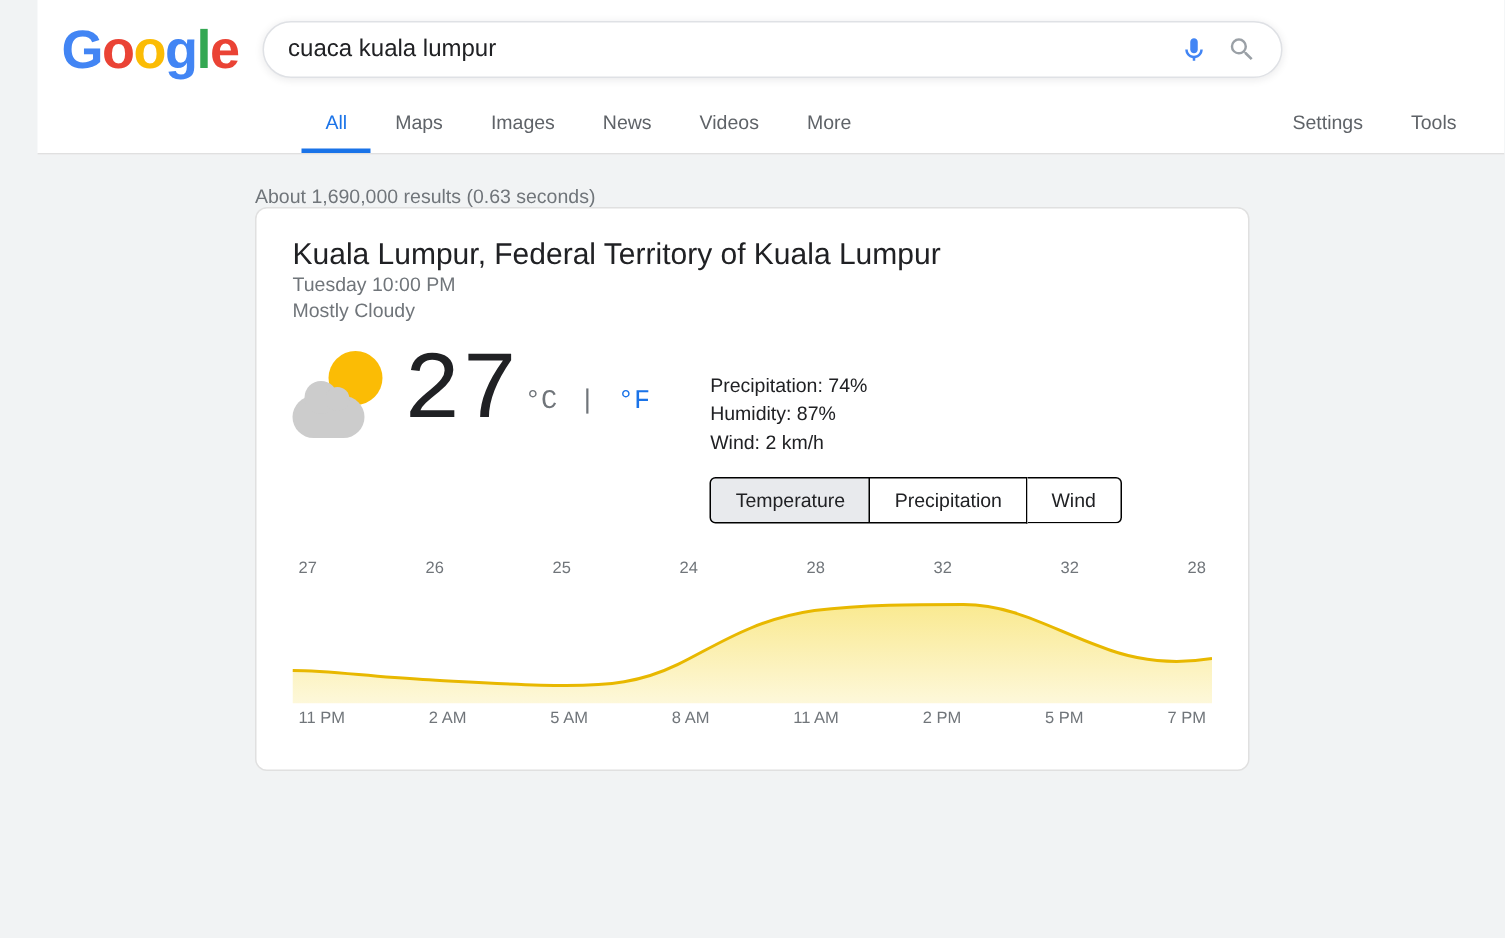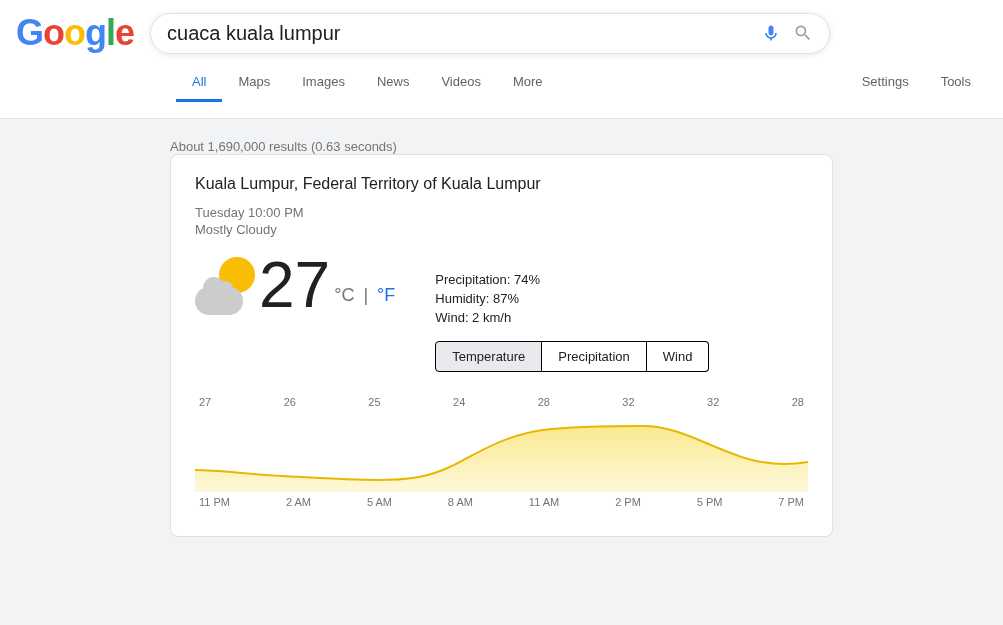--- a/index.html
+++ b/index.html
@@ -1,22 +1,23 @@
 <!DOCTYPE html>
 <html><head>
   <meta charset="utf-8">
   <style>
     * { margin: 0; padding: 0; box-sizing: border-box; }
     body { font-family: Arial, sans-serif; background: #f1f3f4; min-height: 625px; }
 
     
     .header {
       background: #fff;
-      padding: 12px 16px 16px 16px;
+      padding: 12px 16px 0 16px;
       border-bottom: 1px solid #e0e0e0;
+      margin-left: 25px;
     }
     .header-top {
       display: flex;
       align-items: center;
       gap: 16px;
       margin-bottom: 10px;
     }
     .logo {
       font-size: 36px;
       font-weight: bold;
@@ -37,21 +38,21 @@
       border-radius: 24px;
       padding: 8px 16px;
       width: 680px;
       background: #fff;
       box-shadow: 0 1px 6px rgba(32,33,36,.1);
     }
     .search-input {
       flex: 1;
       border: none;
       outline: none;
-      font-size: 20px;
+      font-size: 16px;
       color: #202124;
       background: transparent;
     }
     .search-icons {
       display: flex;
       align-items: center;
       gap: 12px;
     }
     .mic-icon {
       width: 20px;
@@ -103,44 +104,45 @@
 
     
     .weather-card {
       background: #fff;
       border: 1px solid #e0e0e0;
       border-radius: 8px;
       padding: 20px 24px;
       max-width: 790px;
     }
     .weather-location {
-      font-size: 16px;
-      color: #202124;
-      margin-bottom: 12px;
+      font-size: 20px;
+      color: #202124;
+      margin-bottom: 0;
     }
     .weather-datetime {
       font-size: 13px;
       color: #70757a;
       margin-bottom: 2px;
     }
     .weather-condition {
       font-size: 13px;
       color: #70757a;
       margin-bottom: 16px;
     }
 
     .weather-main {
       display: flex;
       align-items: flex-start;
       gap: 40px;
     }
     .weather-left {
       display: flex;
       align-items: flex-start;
-      gap: 0;
+      gap: 10px;
+      font-family: Liberation Mono, monospace;
     }
     .weather-icon-container {
       width: 64px;
       height: 64px;
       position: relative;
     }
     
     .sun {
       position: absolute;
       top: 4px;

